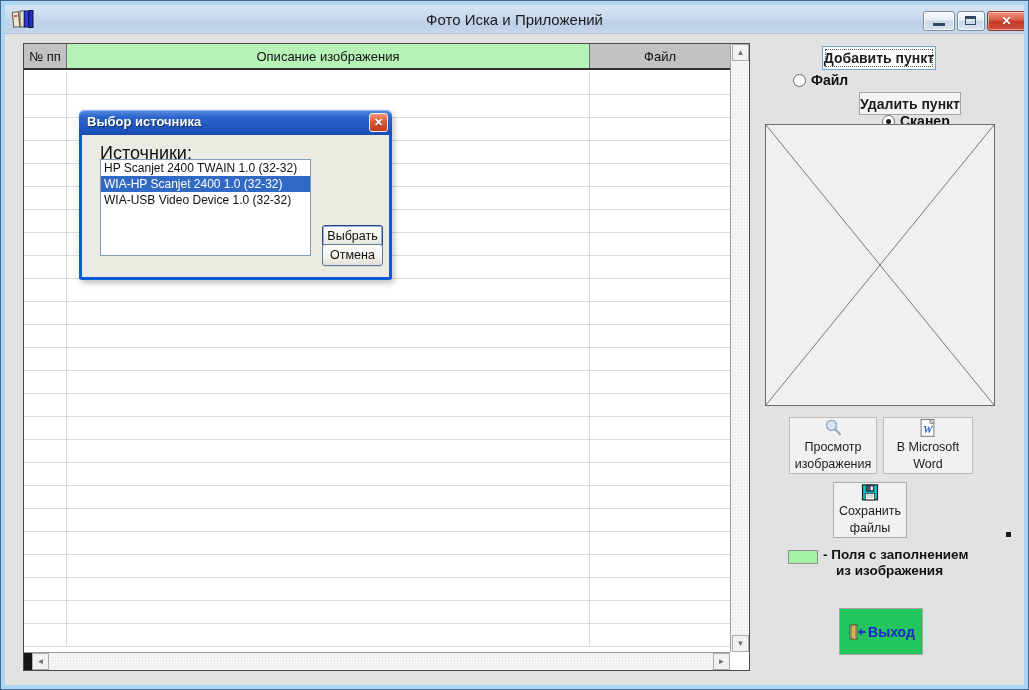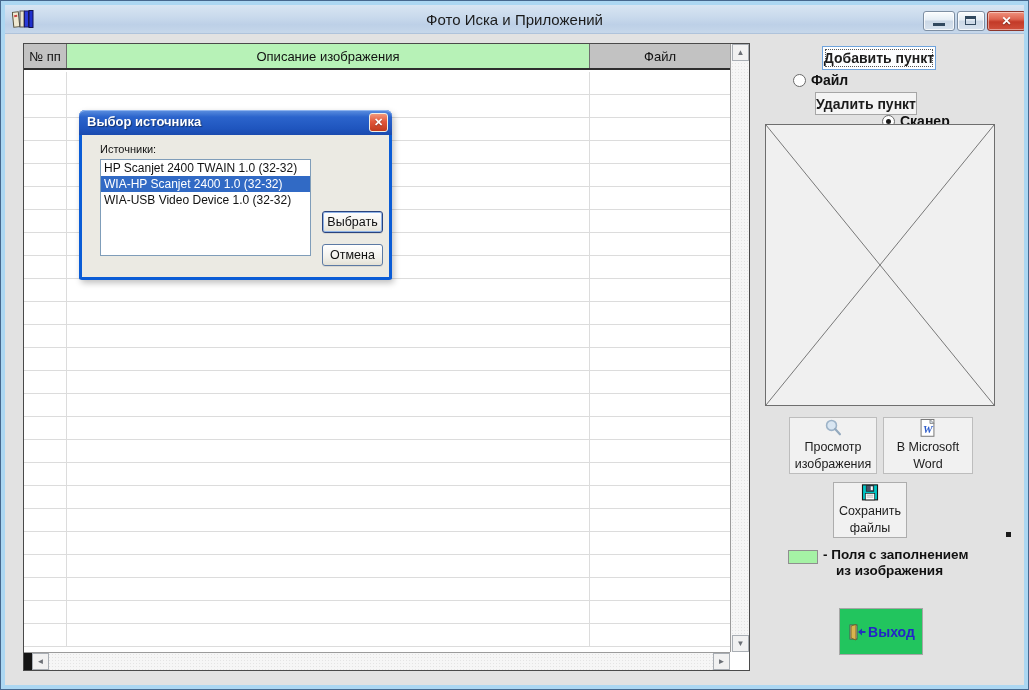--- a/index.html
+++ b/index.html
@@ -57,40 +57,40 @@
   .dialog { position:absolute; left:74px; top:105px; width:313px; height:170px;
     border:3px solid #0A5CD6; border-top:none; border-radius:6px 6px 3px 3px; background:#EBEAE3;
     box-shadow:2px 3px 6px rgba(0,0,0,.25); }
   .dlg-title { position:absolute; left:-3px; right:-3px; top:0; height:25px; border-radius:6px 6px 0 0;
     background:linear-gradient(180deg,#5E91E0 0%,#2B64CC 28%,#1F55BE 75%,#1A4AAE 100%);
     box-shadow:inset 0 1px 0 #8FB4EE; }
   .dlg-title-text { position:absolute; left:8px; top:4px; color:#fff; font-weight:bold; font-size:13px; text-shadow:1px 1px 1px rgba(0,0,0,.45); }
   .dlg-close { position:absolute; right:4px; top:3px; width:19px; height:19px; border-radius:3px; border:1px solid #F0EFE4;
     background:linear-gradient(180deg,#F2997B 0%,#E2573B 45%,#C03A1D 100%); color:#fff; font-size:11px; font-weight:bold;
     display:flex; align-items:center; justify-content:center; text-shadow:0 1px 1px rgba(0,0,0,.35); }
-  .dlg-label { position:absolute; left:18px; top:33px; font-size:11px; color:#111; }
+  .dlg-label { position:absolute; left:18px; top:33px; font-size:18px; color:#111; }
   .listbox { position:absolute; left:18px; top:49px; width:211px; height:97px; background:#fff; border:1px solid #7F9DB9; overflow:hidden; }
   .list-item { height:16px; line-height:16px; font-size:12px; color:#111; padding-left:3px; white-space:nowrap; }
   .list-item.selected { background:#316AC5; color:#fff; }
   .xp-btn { position:absolute; width:61px; height:22px; border:1px solid #5C7AA4; border-radius:3px;
     background:linear-gradient(180deg,#FFFFFF 0%,#F2F1EC 60%,#E3E1D6 100%); font-size:12.5px; color:#111;
     display:flex; align-items:center; justify-content:center; box-shadow:0 1px 0 rgba(0,0,0,.08); }
-  .xp-btn.default { left:240px; top:101px; border-color:#29437E; box-shadow:inset 0 0 0 1px #8FB3E6, 0 1px 0 rgba(0,0,0,.08); }
+  .xp-btn.default { left:240px; top:115px; border-color:#29437E; box-shadow:inset 0 0 0 1px #8FB3E6, 0 1px 0 rgba(0,0,0,.08); }
   .xp-btn.cancel  { left:240px; top:134px; }
 
   
   .btn { position:absolute; display:flex; align-items:center; justify-content:center; text-align:center; color:#1C1C1C; }
   .add-btn { left:817px; top:41px; width:114px; height:24px; background:#FDFEFF; border:1px solid #6FA3DC;
     font-weight:bold; font-size:14px; outline:1px dotted #555; outline-offset:-4px; }
   .radio-row { position:absolute; left:788px; top:67px; width:220px; height:18px; }
   .radio { position:absolute; display:flex; align-items:center; gap:5px; font-size:14px; font-weight:bold; color:#111; }
   .radio.file { left:0; } .radio.scanner { left:89px;margin-top:41px; }
   .radio-circle { width:13px; height:13px; border-radius:50%; border:1px solid #6B6B6B; background:#fff; position:relative; }
   .radio.checked .radio-circle::after { content:""; position:absolute; left:3px; top:3px; width:5px; height:5px; border-radius:50%; background:#1A1A1A; }
-  .del-btn { left:810px; top:87px; width:102px; height:23px; background:#F4F4F4; border:1px solid #A6A6A6; font-weight:bold; font-size:14px; }
+  .del-btn { left:854px; top:87px; width:102px; height:23px; background:#F4F4F4; border:1px solid #A6A6A6; font-weight:bold; font-size:14px; }
   .placeholder { position:absolute; left:760px; top:119px; width:230px; height:282px; background:#F0F0F0; border:1px solid #6E6E6E; }
   .placeholder svg { width:100%; height:100%; display:block; }
   .tool-btn { background:#F1F1F1; border:1px solid #BDBDBD; flex-direction:column; font-size:12.5px; line-height:1.25; gap:2px; }
   .view-btn { left:784px; top:412px; width:88px; height:57px; }
   .word-btn { left:878px; top:412px; width:90px; height:57px; }
   .save-btn { left:828px; top:477px; width:74px; height:56px; border-color:#ADADAD; }
   .tiny-dot { position:absolute; left:1001px; top:527px; width:5px; height:5px; background:#1A1A1A; }
   .legend-swatch { position:absolute; left:783px; top:545px; width:30px; height:14px; background:#A5F2A5; border:1px solid #8F8F8F; }
   .legend-text { position:absolute; left:818px; top:542px; font-size:13.5px; font-weight:bold; color:#111; line-height:16px; }
   .legend-text .l2 { padding-left:13px; }

